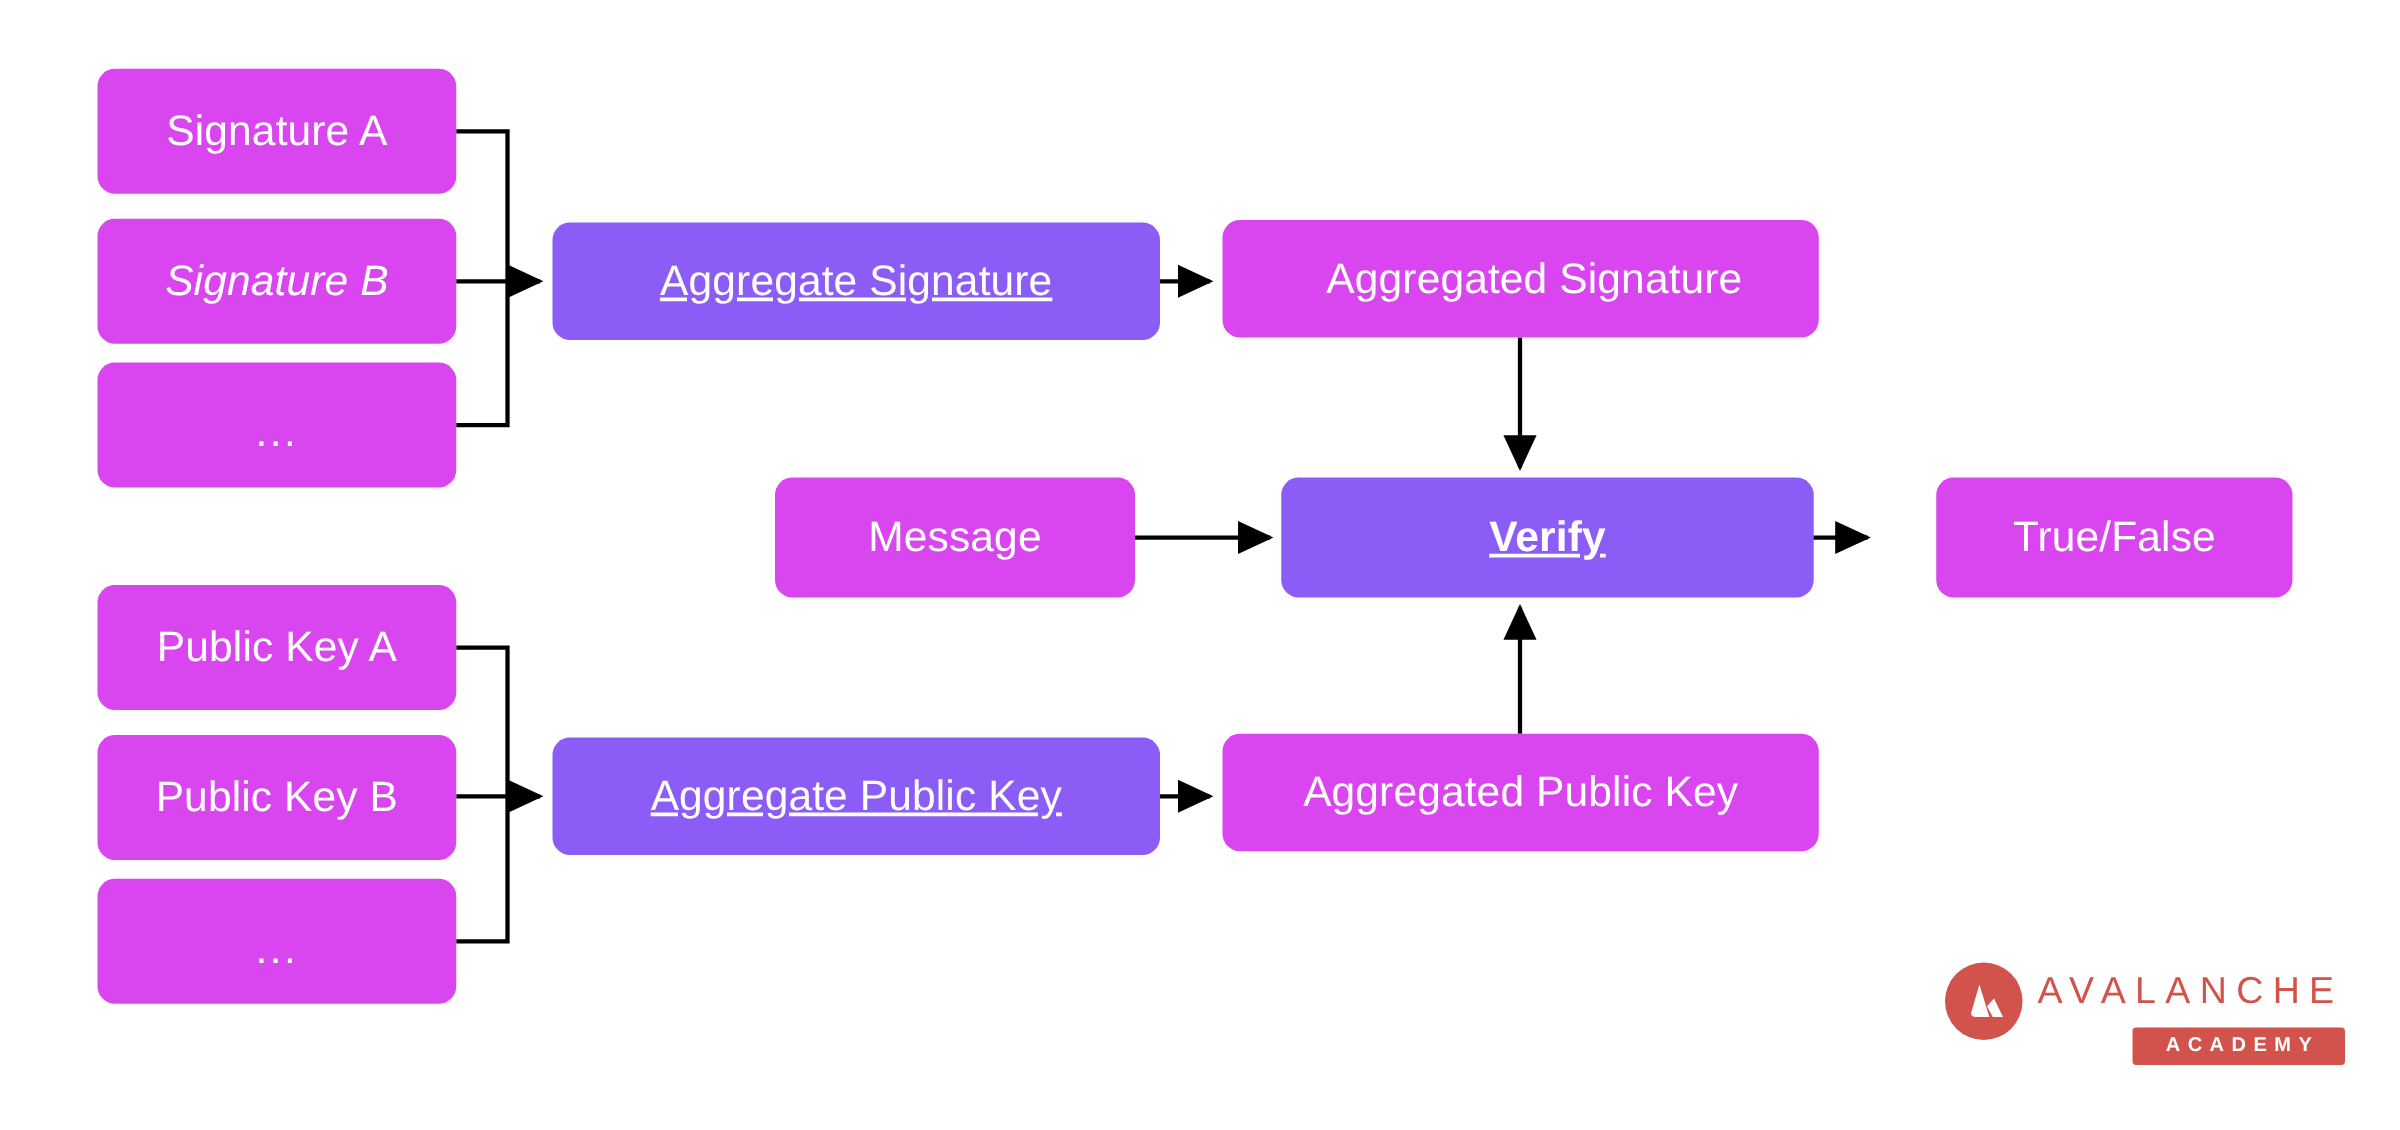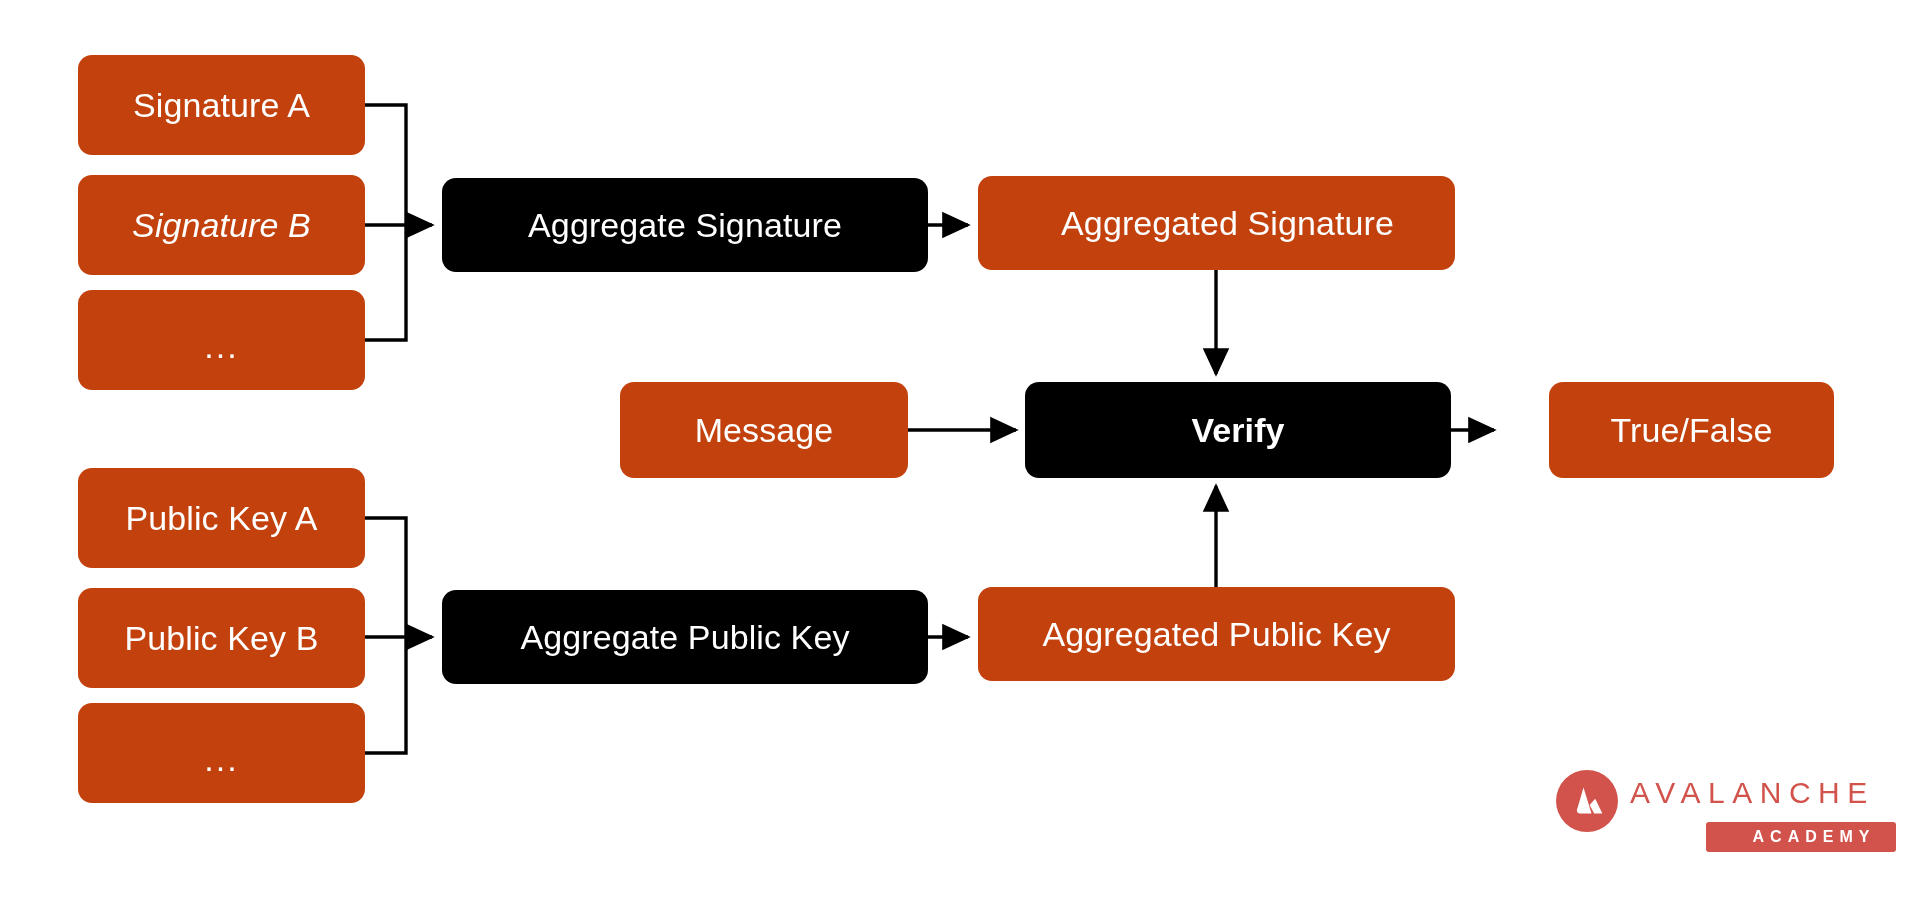--- a/index.html
+++ b/index.html
@@ -28,22 +28,22 @@
     color: #ffffff;
     font-size: 34px;
     font-weight: 400;
     line-height: 1;
     letter-spacing: 0.1px;
     box-sizing: border-box;
     text-align: center;
     white-space: nowrap;
     user-select: none;
   }
-  .node.blue { background: #c2410c; }
-  .node.red  { background: #000000; }
+  .node.blue { background: #d946ef; }
+  .node.red  { background: #8b5cf6; text-decoration: underline; }
   .node.bold { font-weight: 700; }
   .node .label { pointer-events: none; }
 
   
   .node.ellipsis .label {
     font-size: 34px;
     line-height: 1;
     position: relative;
     top: 6px;
     letter-spacing: 2px;
@@ -91,21 +91,20 @@
     position: absolute;
     left: 150px;
     top: 54px;
     width: 170px;
     height: 30px;
     background: #d1534b;
     border-radius: 3px;
     display: flex;
     align-items: center;
     justify-content: center;
-    padding-left: 20px;
   }
   #logo .academy-bar span {
     color: #ffffff;
     font-size: 16px;
     font-weight: 700;
     letter-spacing: 6px;
     line-height: 1;
     padding-left: 6px;
     white-space: nowrap;
   }

